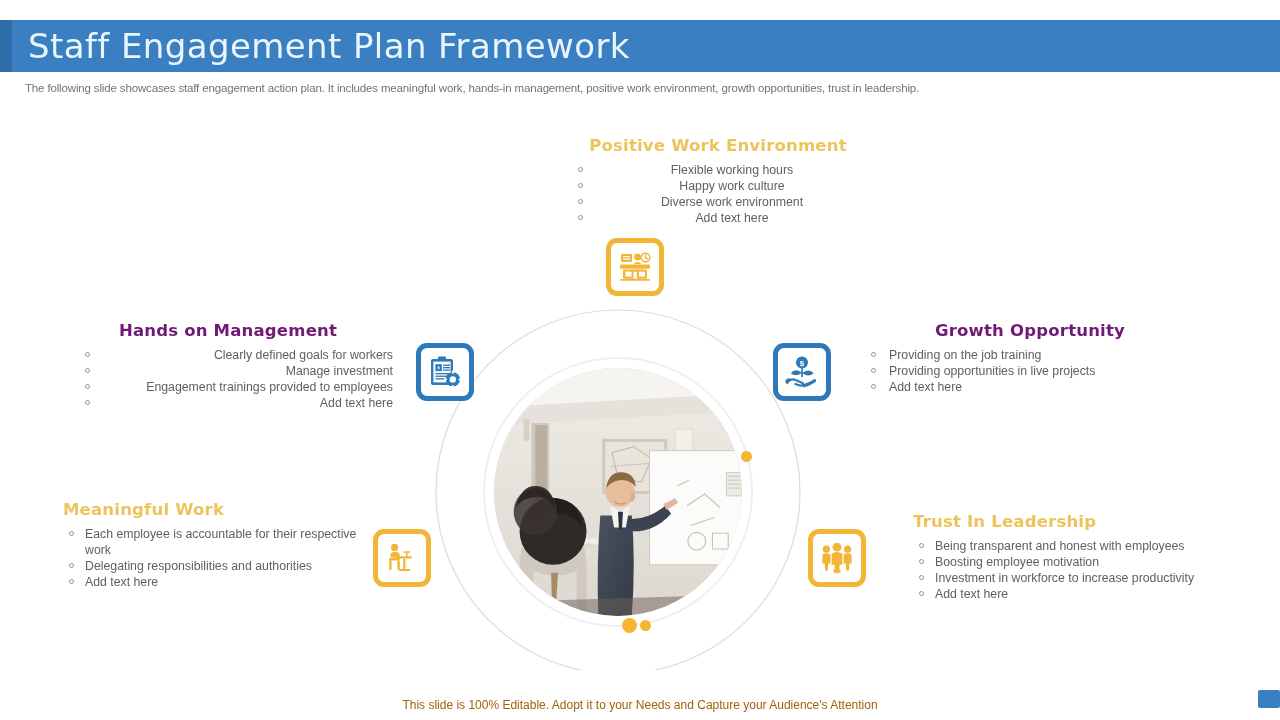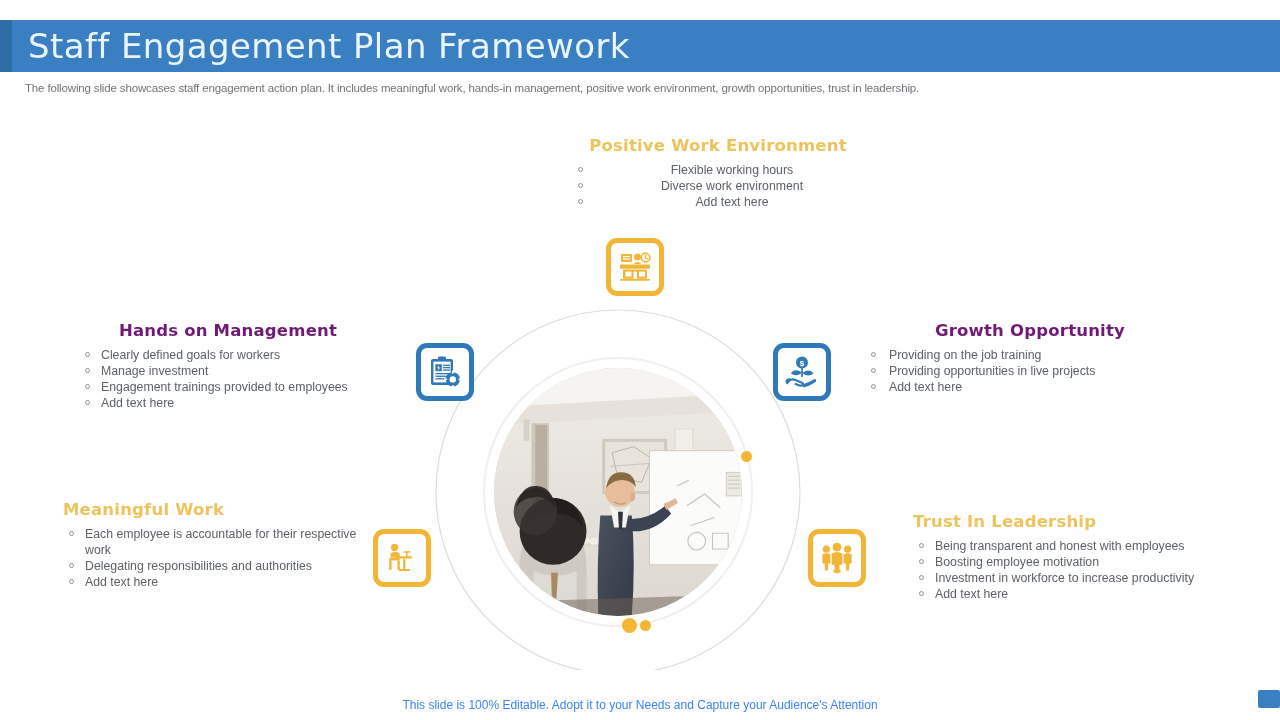--- a/index.html
+++ b/index.html
@@ -160,35 +160,35 @@
     border-radius: 50%;
     box-sizing: border-box;
   }
 
   #block-pwe    { left: 568px; top: 136px; width: 300px; text-align: center; }
   #block-hom    { left: 63px;  top: 321px; width: 330px; }
   #block-growth { left: 865px; top: 321px; width: 330px; }
   #block-mw     { left: 63px;  top: 500px; width: 300px; }
   #block-til    { left: 913px; top: 512px; width: 320px; }
   #block-pwe ul li, #block-growth ul li { padding-left: 24px; }
-  #block-hom ul  { margin-left: 16px; }
+  #block-hom ul  { margin-left: 16px; text-align: right; }
   #block-pwe ul  { margin-left: 4px; }
   #block-growth ul { margin-left: 0px; }
   #block-mw ul   { margin-left: 0px; }
   #block-til ul  { margin-left: 0px; }
 
   
   .footer-note {
     position: absolute;
     left: 0;
     top: 698px;
     width: 1280px;
     text-align: center;
     font-size: 12px;
-    color: #3b82f6;
+    color: #a16207;
   }
   .corner-chip {
     position: absolute;
     left: 1258px;
     top: 690px;
     width: 22px;
     height: 18px;
     background: #3a7fc1;
     border-radius: 2px;
   }
@@ -401,20 +401,21 @@
       </svg>
     </span>
   </div>
 
 </div>
 
 <div class="block gold" id="block-pwe">
   <h3>Positive Work Environment</h3>
   <ul>
     <li>Flexible working hours</li>
+    <li>Happy work culture</li>
     <li>Diverse work environment</li>
     <li>Add text here</li>
   </ul>
 </div>
 
 <div class="block blue" id="block-hom">
   <h3>Hands on Management</h3>
   <ul>
     <li>Clearly defined goals for workers</li>
     <li>Manage investment</li>

